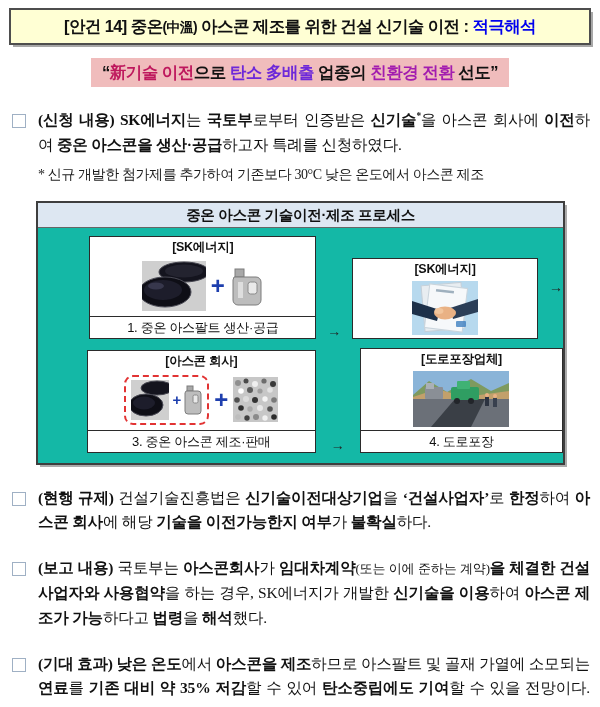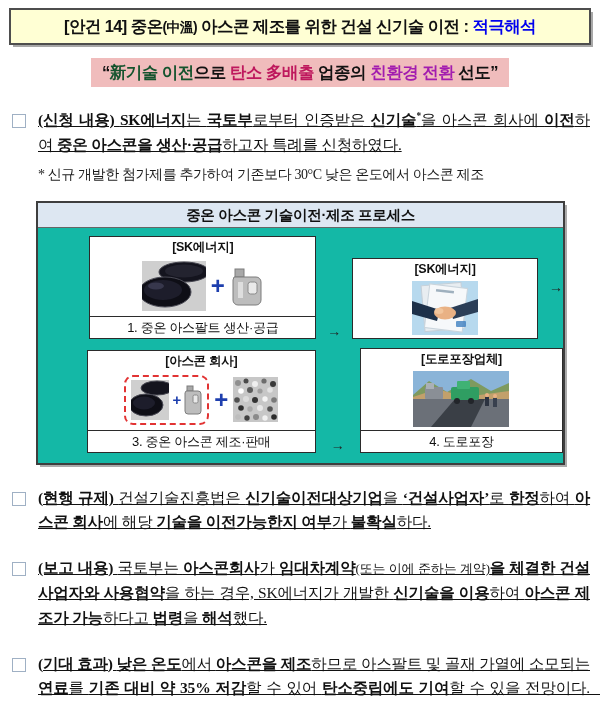--- a/index.html
+++ b/index.html
@@ -13,21 +13,21 @@
                font-size:16.5px; letter-spacing:-0.6px; white-space:nowrap; }
 
   
   .slogan-row { text-align:center; margin-top:13px; }
   .slogan { display:inline-block; background:#f0bcbc; padding:4px 11px 3px;
             font-family:"Liberation Sans","DejaVu Sans",sans-serif; font-weight:bold;
             font-size:16.5px; letter-spacing:-0.5px; white-space:nowrap; }
 
   
   .content { margin:0 10px; font-size:15.5px; }
-  .bullet { display:flex; margin-top:21px;text-decoration:underline; }
+  .bullet { display:flex; margin-top:21px; }
   .bullet .marker { flex:none; width:12px; height:12px; border:1.6px solid #9fb0c4;
                     margin:6px 12px 0 2px; background:#fff; }
   .bullet p { margin:0; flex:1; text-align:justify; line-height:1.6; letter-spacing:-0.2px; }
   .b { font-weight:bold; }
   .sm { font-size:0.84em;text-align:right; }
   .sup { vertical-align:super; font-size:0.6em; font-weight:bold; }
   .footnote { margin:8px 0 0 28px; font-size:14px; letter-spacing:-0.4px; color:#1a1a1a; }
 
   
   .diagram { margin:17px 25px 0 26px; border:2px solid #3e3e3e; box-shadow:3px 3px 0 -1px #ababab;
@@ -59,21 +59,21 @@
 <body>
 
 <div class="page">
 
   <div class="title-bar">
     <span><span>[안건 14] 중온</span><span class="sm">(中溫)</span><span> 아스콘 제조를 위한 건설 신기술 이전 : </span><span style="color: rgb(0, 0, 238);">적극해석</span></span>
   </div>
 
   <div class="slogan-row">
     <div class="slogan">
-      <span><span>“</span><span style="color: #14532d;">新기술 이전</span><span>으로 </span><span style="color: #be185d;">탄소 多배출</span><span> 업종의 </span><span style="color: #a21caf;">친환경 전환</span><span> 선도”</span></span>
+      <span><span>“</span><span style="color: #be185d;">新기술 이전</span><span>으로 </span><span style="color: #6d28d9;">탄소 多배출</span><span> 업종의 </span><span style="color: #a21caf;">친환경 전환</span><span> 선도”</span></span>
     </div>
   </div>
 
   <div class="content">
 
     <div class="bullet">
       <span class="marker"></span>
       <p><span class="b">(신청 내용) </span><span class="b">SK에너지</span><span>는 </span><span class="b">국토부</span><span>로부터 인증받은 </span><span class="b">신기술</span><span class="sup">*</span><span>을 아스콘 회사에 </span><span class="b">이전</span><span>하여 </span><span class="b">중온 아스콘을 생산·공급</span><span>하고자 특례를 신청하였다.</span></p>
     </div>
     <div class="footnote">* 신규 개발한 첨가제를 추가하여 기존보다 30°C 낮은 온도에서 아스콘 제조</div>

